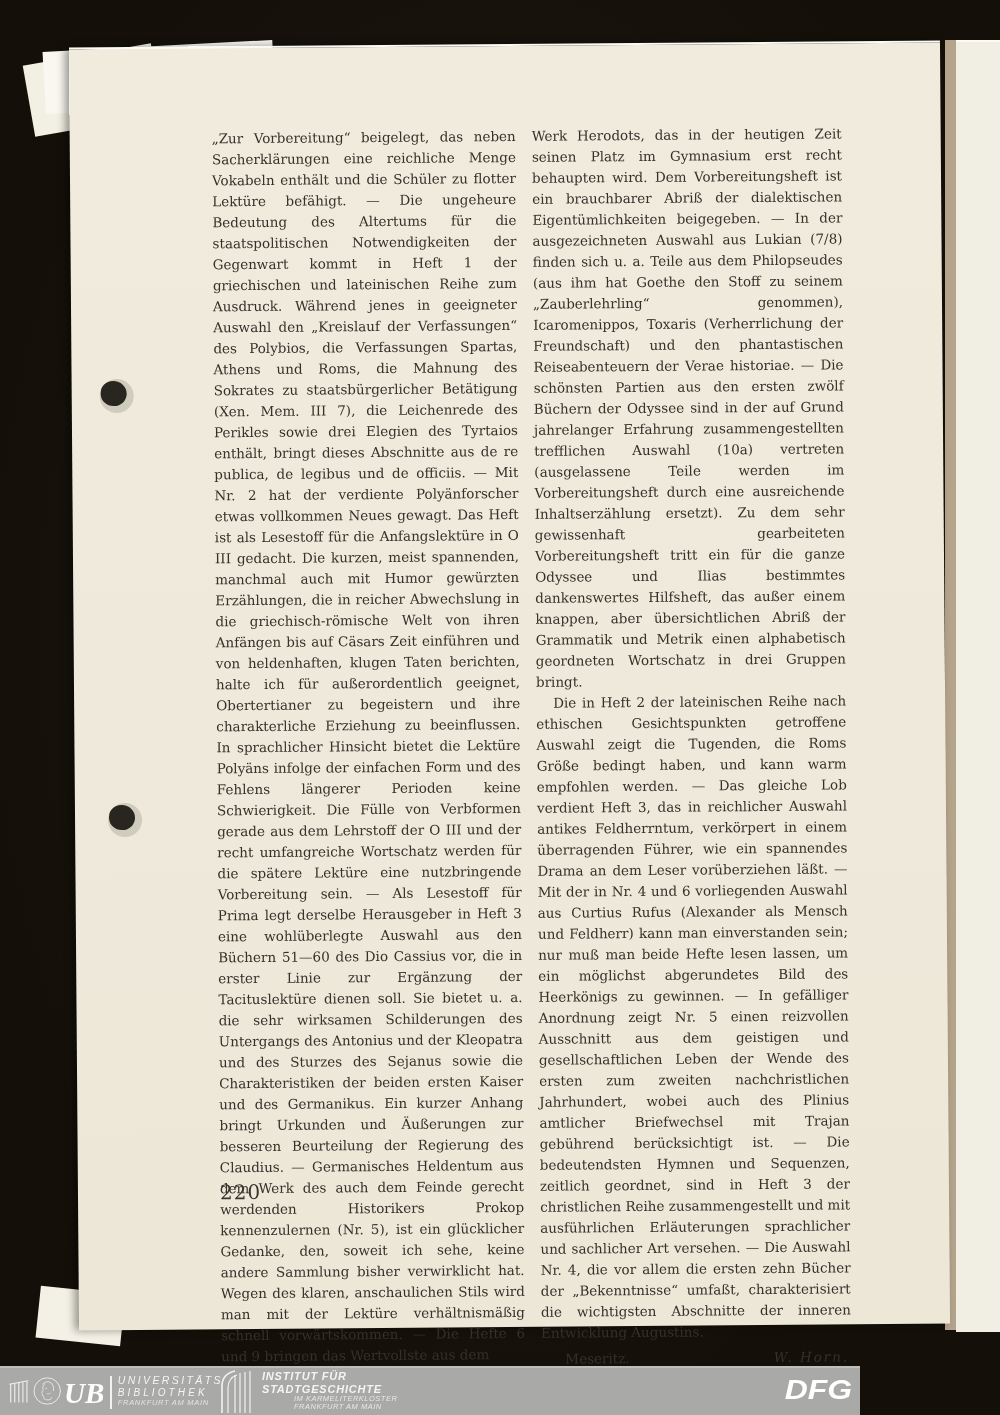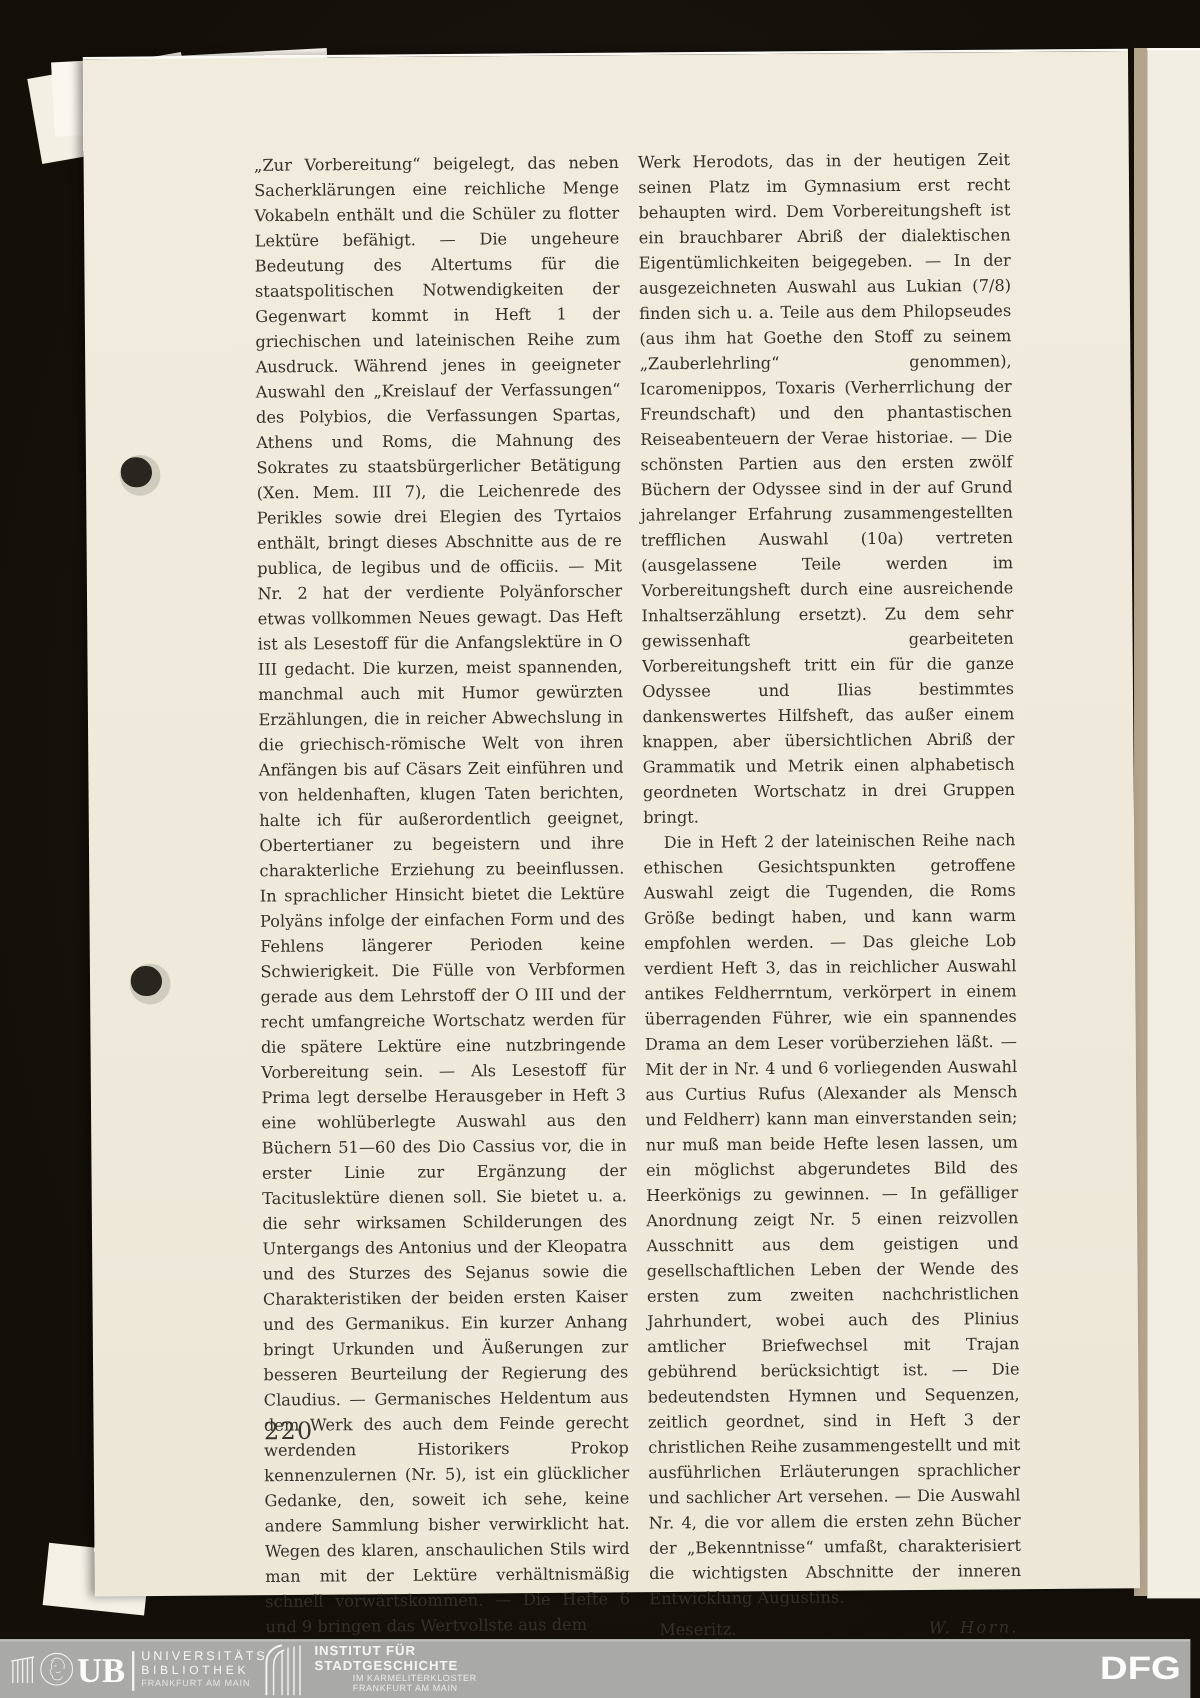--- a/index.html
+++ b/index.html
@@ -28,28 +28,28 @@
   .hole .dark{position:absolute;left:1px;top:2px;width:26px;height:25px;border-radius:48% 52% 50% 50%;background:#29261f;}
 
   
   .col{position:absolute;color:#35302a;font-family:"DejaVu Serif",serif;
        font-size:13.5px;line-height:21px;text-align:justify;}
   .col p{margin:0;}
   .col p.indent{text-indent:17px;}
   .col-left{left:142px;top:80px;width:304px;}
   .col-right{left:462px;top:80px;width:310px;}
   .signature{display:flex;justify-content:space-between;margin-top:5px;}
-  .signature .place{margin-left:8px;}
+  .signature .place{margin-left:24px;}
   .signature .author{letter-spacing:2px;margin-right:2px;font-style:italic;}
   .pagenum{position:absolute;left:142px;top:1132px;font-family:"DejaVu Serif",serif;
            font-size:20px;letter-spacing:1px;color:#3a352e;text-align:right;}
 
   
-  .footer{position:absolute;z-index:3;left:0;bottom:0;width:992px;height:49px;background:#a9a9a7;
-          box-shadow:inset 0 2px 0 #bebebc;color:#f4f4f2;}
+  .footer{position:absolute;z-index:3;left:0;bottom:0;width:860px;height:49px;background:#a9a9a7;
+          box-shadow:inset 0 2px 0 #bebebc;color:#f4f4f2;font-style:italic;}
   .ub-group{position:absolute;left:8px;top:3px;width:215px;height:44px;display:flex;align-items:center;}
   .ub-abbr{font-family:"Liberation Serif",serif;font-weight:bold;font-size:29px;color:#fdfdfb;margin:4px 4px 0 3px;}
   .ub-divider{width:2px;height:33px;background:#f2f2f0;margin:2px 6px 0 2px;}
   .ub-lines{display:flex;flex-direction:column;justify-content:flex-start;line-height:1.18;white-space:nowrap;}
   .ub-line1{font-size:10.5px;letter-spacing:2.4px;}
   .ub-line2{font-size:10px;letter-spacing:3.1px;}
   .ub-line3{font-size:7.5px;letter-spacing:0.7px;color:#e3e3e1;}
   .inst-group{position:absolute;left:218px;top:2px;height:46px;display:flex;align-items:center;}
   .inst-lines{display:flex;flex-direction:column;justify-content:center;line-height:1.12;white-space:nowrap;margin-left:8px;}
   .inst-b{font-size:11px;font-weight:bold;letter-spacing:0.8px;}

